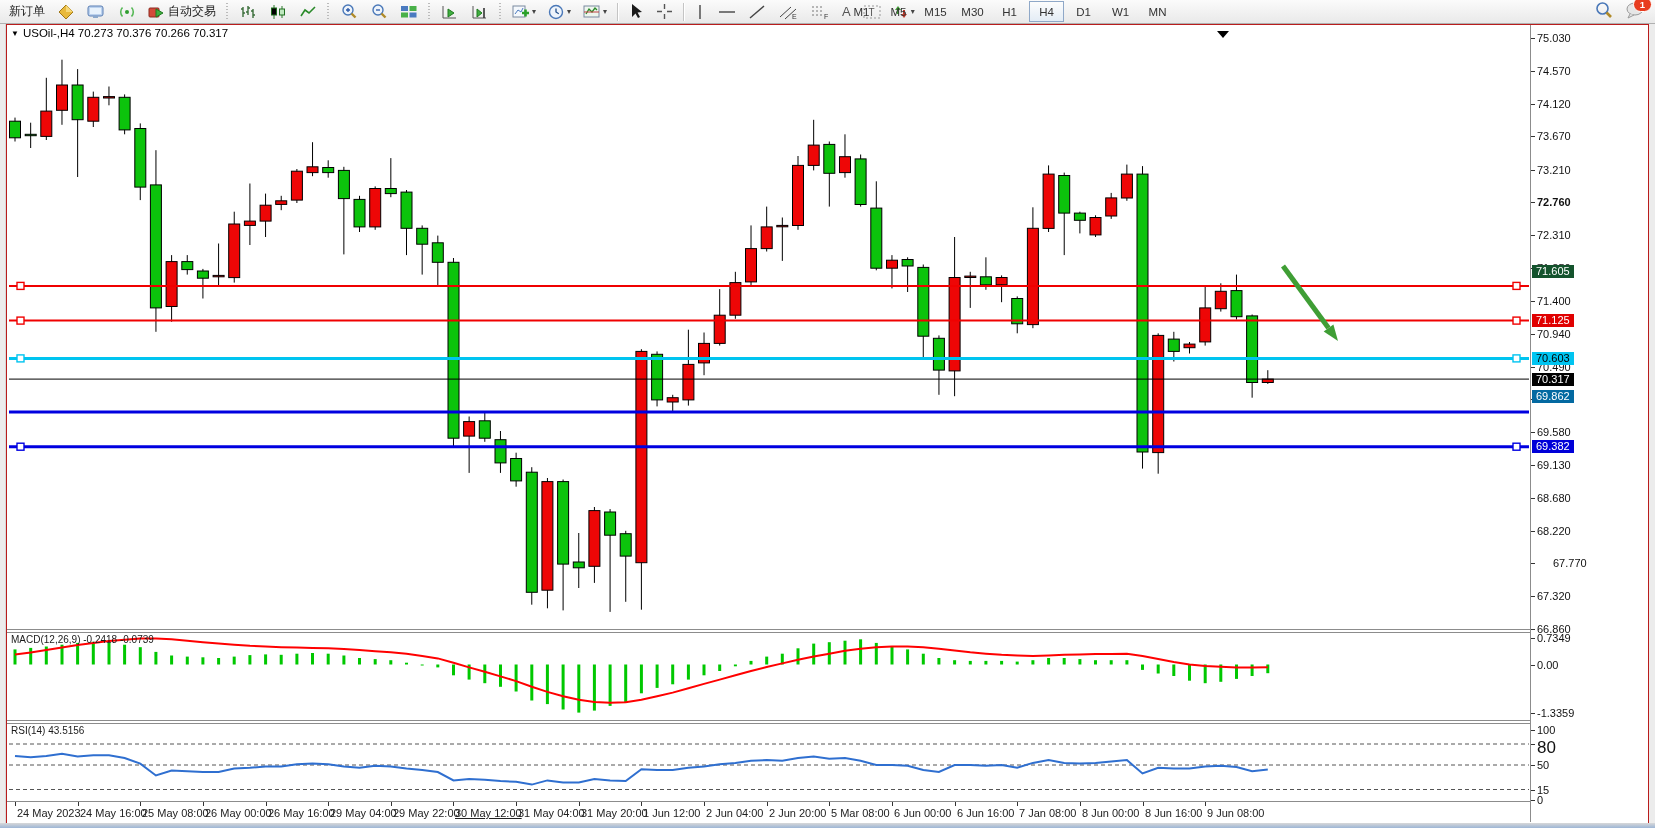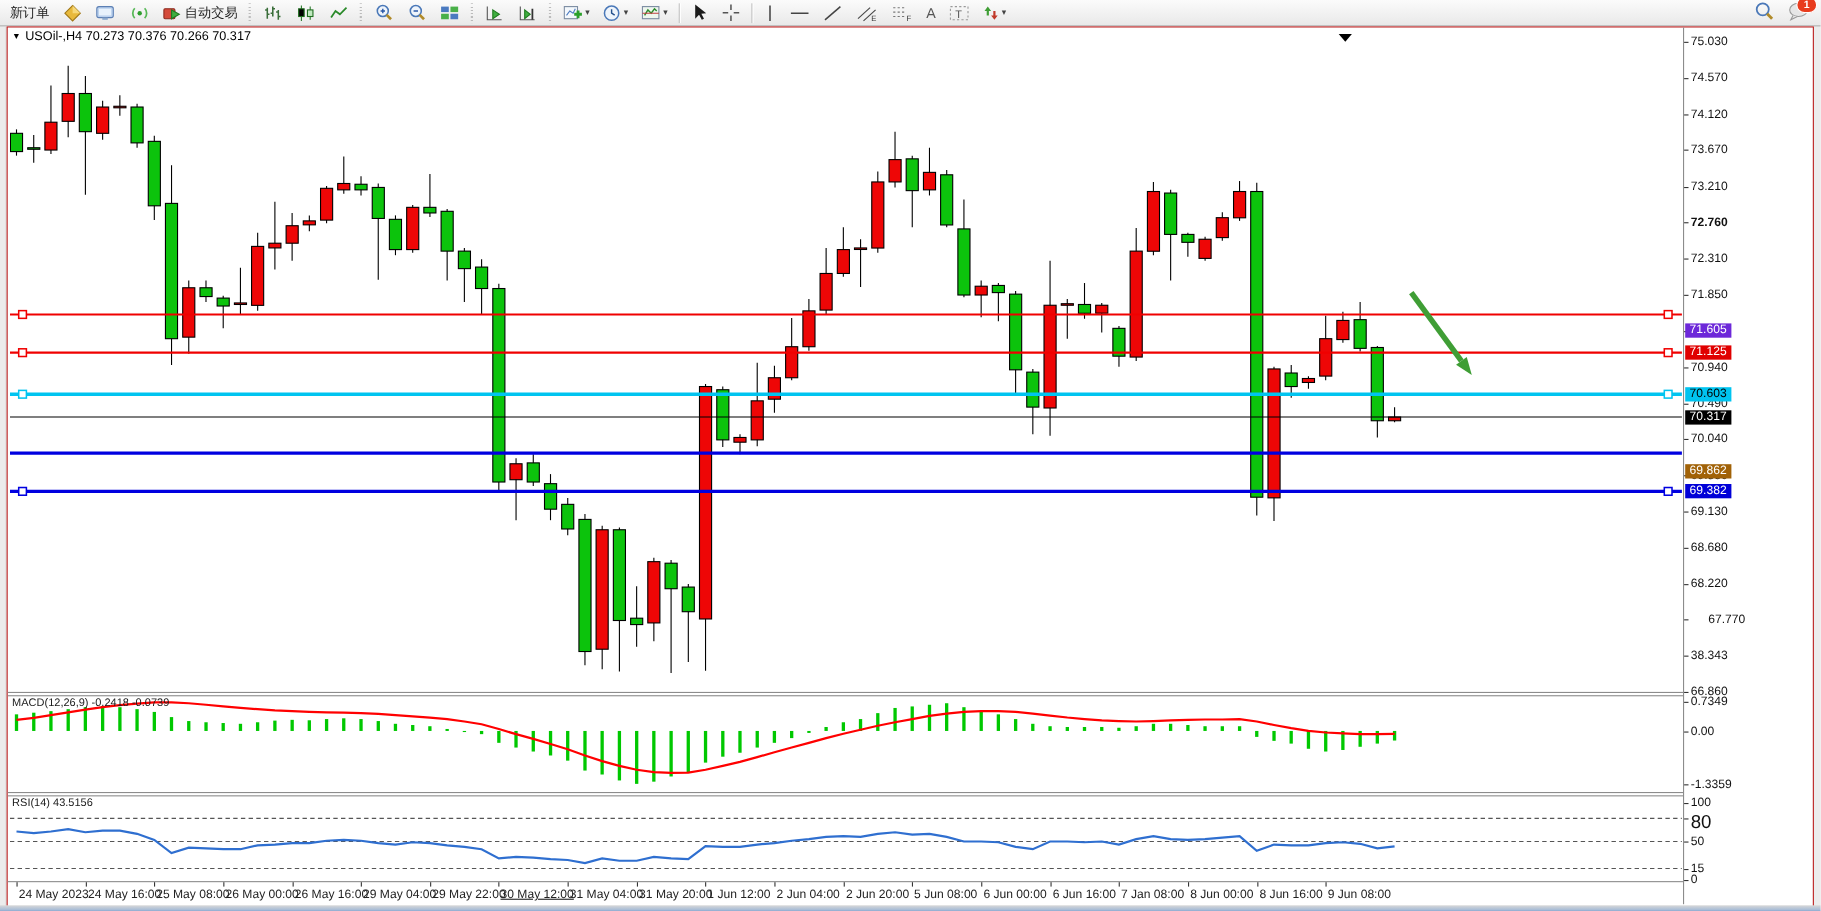--- a/index.html
+++ b/index.html
@@ -205,20 +205,31 @@
         <text x="5.5" y="12" font-size="10" fill="#555">T</text>
       </svg>
   </span>
   <span class="tbtn">
     <svg width="16" height="16">
         <path d="M5 2 l3 4 h-2 v4 h-2 v-4 h-2 z" fill="#3f9e35"></path>
         <path d="M11 14 l-3-4 h2 V6 h2 v4 h2 z" fill="#c03a2a"></path>
       </svg>
     <span class="ddarrow">▾</span>
   </span>
+  <div id="tf-group">
+      <span class="tf">M1</span>
+      <span class="tf">M5</span>
+      <span class="tf">M15</span>
+      <span class="tf">M30</span>
+      <span class="tf">H1</span>
+      <span class="tf active">H4</span>
+      <span class="tf">D1</span>
+      <span class="tf">W1</span>
+      <span class="tf">MN</span>
+    </div>
   <div id="tb-right">
     <span>
       <svg width="18" height="18">
           <circle cx="7.5" cy="7.5" r="5.5" fill="none" stroke="#4a78b8" stroke-width="1.6"></circle>
           <line x1="11.5" y1="11.5" x2="16" y2="16" stroke="#b08a28" stroke-width="2.6"></line>
         </svg>
     </span>
     <span style="position:relative;">
       <svg width="20" height="18">
           <ellipse cx="10" cy="8" rx="8" ry="6" fill="#e6e6e6" stroke="#9a9a9a"></ellipse>
@@ -570,27 +581,27 @@
       <div class="ptick" style="top: 401px;">69.580</div>
       <div class="ptickmark" style="top: 440px;"></div>
       <div class="ptick" style="top: 434px;">69.130</div>
       <div class="ptickmark" style="top: 473px;"></div>
       <div class="ptick" style="top: 467px;">68.680</div>
       <div class="ptickmark" style="top: 506px;"></div>
       <div class="ptick" style="top: 500px;">68.220</div>
       <div class="ptickmark" style="top: 538px;"></div>
       <div class="ptick" style="top: 532px; margin-left: 16px;">67.770</div>
       <div class="ptickmark" style="top: 571px;"></div>
-      <div class="ptick" style="top: 565px;">38.343</div>
+      <div class="ptick" style="top: 565px;">67.320</div>
       <div class="ptickmark" style="top: 604px;"></div>
       <div class="ptick" style="top: 598px;">66.860</div>
-      <div class="pbadge" style="top: 269px; background: #6d28d9; color: rgb(255, 255, 255);">71.605</div>
+      <div class="pbadge" style="top: 240px; background: #14532d; color: rgb(255, 255, 255);">71.605</div>
       <div class="pbadge" style="top: 289px; background: rgb(224, 0, 0); color: rgb(255, 255, 255);">71.125</div>
       <div class="pbadge" style="top: 327px; background: rgb(0, 196, 240); color: rgb(0, 0, 0);">70.603</div>
-      <div class="pbadge" style="top: 365px; background: #a16207; color: rgb(255, 255, 255); margin-top: 32px;">69.862</div>
+      <div class="pbadge" style="top: 365px; background: #0369a1; color: rgb(255, 255, 255);">69.862</div>
       <div class="pbadge" style="top: 415px; background: rgb(0, 0, 216); color: rgb(255, 255, 255);">69.382</div>
       <div class="pbadge" style="top: 348px; background: rgb(0, 0, 0); color: rgb(255, 255, 255);">70.317</div>
     </div>
   <div id="x-axis">
       <div class="xtick" style="left: 6px;"></div>
       <div class="xlab" style="left: 8px;">24 May 2023</div>
       <div class="xtick" style="left: 69px;"></div>
       <div class="xlab" style="left: 71px;">24 May 16:00</div>
       <div class="xtick" style="left: 131px;"></div>
       <div class="xlab" style="left: 133px;">25 May 08:00</div>
@@ -608,21 +619,21 @@
       <div class="xlab" style="left: 509px;">31 May 04:00</div>
       <div class="xtick" style="left: 570px;"></div>
       <div class="xlab" style="left: 572px;">31 May 20:00</div>
       <div class="xtick" style="left: 632px;"></div>
       <div class="xlab" style="left: 634px;">1 Jun 12:00</div>
       <div class="xtick" style="left: 695px;"></div>
       <div class="xlab" style="left: 697px;">2 Jun 04:00</div>
       <div class="xtick" style="left: 758px;"></div>
       <div class="xlab" style="left: 760px;">2 Jun 20:00</div>
       <div class="xtick" style="left: 820px;"></div>
-      <div class="xlab" style="left: 822px;">5 Jun 08:00</div>
+      <div class="xlab" style="left: 822px;">5 Mar 08:00</div>
       <div class="xtick" style="left: 883px;"></div>
       <div class="xlab" style="left: 885px;">6 Jun 00:00</div>
       <div class="xtick" style="left: 946px;"></div>
       <div class="xlab" style="left: 948px;">6 Jun 16:00</div>
       <div class="xtick" style="left: 1008px;"></div>
       <div class="xlab" style="left: 1010px;">7 Jan 08:00</div>
       <div class="xtick" style="left: 1071px;"></div>
       <div class="xlab" style="left: 1073px;">8 Jun 00:00</div>
       <div class="xtick" style="left: 1134px;"></div>
       <div class="xlab" style="left: 1136px;">8 Jun 16:00</div>

